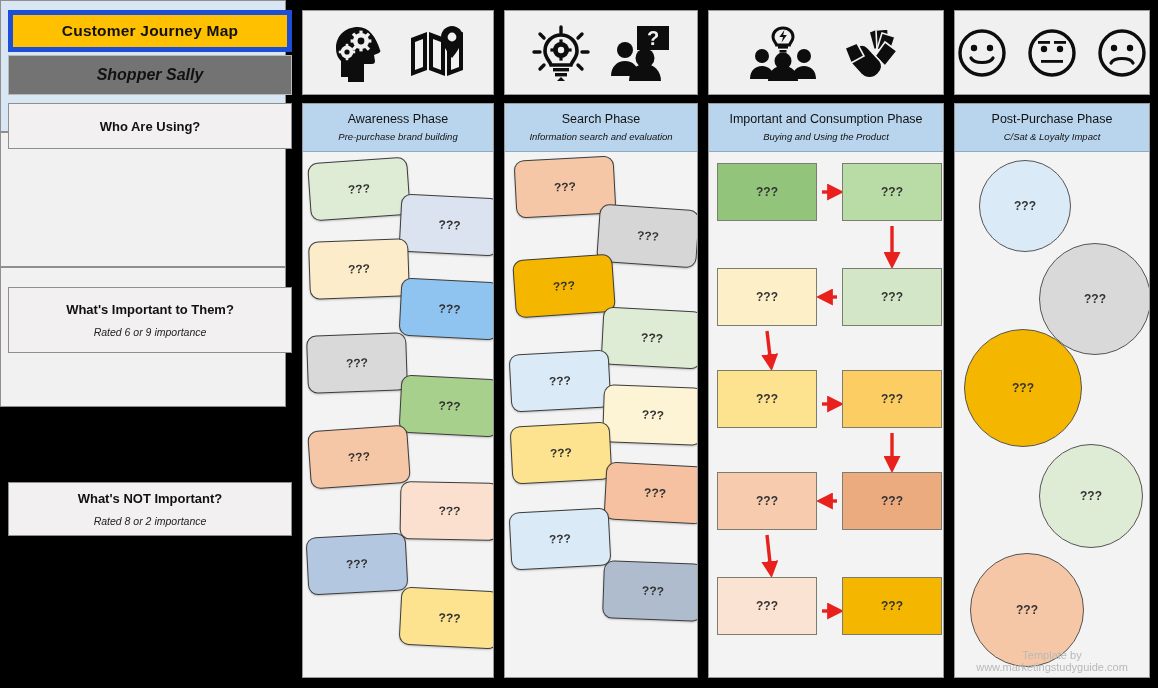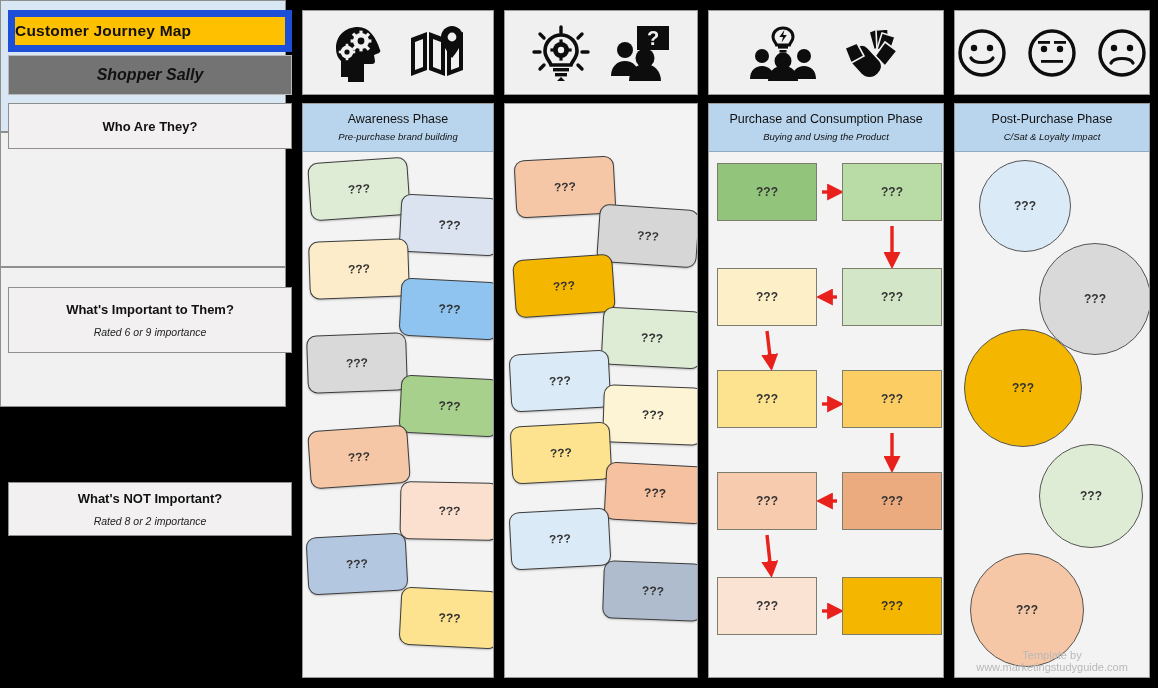--- a/index.html
+++ b/index.html
@@ -11,22 +11,22 @@
     position:relative;
   }
   .board{position:absolute;left:0;top:0;width:1158px;height:688px;background:#000;}
 
   
   .panel{position:absolute;background:#f2f2f2;border:1px solid #9a9a9a;box-sizing:border-box;}
 
   
   .lc-title{
     left:8px;top:10px;width:284px;height:42px;
-    background:#FFC000;border:7px solid #1d4ed8;
-    display:flex;align-items:center;justify-content:flex-start;
+    background:#FFC000;border:5px solid #1d4ed8;
+    display:flex;align-items:center;justify-content:center;
   }
   .lc-title span{font-size:15.5px;font-weight:bold;color:#111;letter-spacing:.2px;}
 
   .lc-persona{
     left:8px;top:55px;width:284px;height:40px;
     background:#737373;border:1px solid #b9b9b9;
     display:flex;align-items:center;justify-content:center;
   }
   .lc-persona span{font-size:16px;font-weight:bold;font-style:italic;color:#111;}
 
@@ -98,21 +98,21 @@
 
   <div class="panel lc-title">
     <span>Customer Journey Map</span>
   </div>
 
   <div class="panel lc-persona">
     <span>Shopper Sally</span>
   </div>
 
   <div class="panel lc-head" style="left:8px;top:103px;width:284px;height:46px;">
-    <div class="h1">Who Are They?</div>
+    <div class="h1">Who Are Using?</div>
   </div>
   <div class="lc-blue"></div>
 
   <div class="panel lc-head" style="left:8px;top:287px;width:284px;height:66px;">
     <div class="h1">What's Important to Them?</div>
     <div class="h2">Rated 6 or 9 importance</div>
   </div>
   <div class="lc-gray1"></div>
 
   <div class="panel lc-head" style="left:8px;top:482px;width:284px;height:54px;">
@@ -272,37 +272,41 @@
         <div class="note" style="left: 4px; top: 182px; width: 100px; height: 58px; background: rgb(217, 217, 217); transform: rotate(-2deg);">???</div>
         <div class="note" style="left: 97px; top: 225px; width: 99px; height: 58px; background: rgb(168, 208, 141); transform: rotate(3deg);">???</div>
         <div class="note" style="left: 6px; top: 276px; width: 100px; height: 58px; background: rgb(245, 199, 166); transform: rotate(-4deg);">???</div>
         <div class="note" style="left: 97px; top: 330px; width: 99px; height: 58px; background: rgb(251, 224, 207); transform: rotate(1deg);">???</div>
         <div class="note" style="left: 4px; top: 383px; width: 100px; height: 58px; background: rgb(180, 199, 224); transform: rotate(-3deg);">???</div>
         <div class="note" style="left: 97px; top: 437px; width: 99px; height: 58px; background: rgb(253, 227, 143); transform: rotate(3deg);">???</div>
       </div>
   </div>
 
   <div class="col" style="left:504px;top:103px;width:194px;height:575px;">
+    <div class="col-head">
+      <div class="t1">Search Phase</div>
+      <div class="t2">Information search and evaluation</div>
+    </div>
     <div class="colbody" id="body-search">
         <div class="note" style="left: 10px; top: 6px; width: 100px; height: 58px; background: rgb(245, 199, 166); transform: rotate(-3deg);">???</div>
         <div class="note" style="left: 93px; top: 55px; width: 100px; height: 58px; background: rgb(214, 214, 214); transform: rotate(4deg);">???</div>
         <div class="note" style="left: 9px; top: 105px; width: 100px; height: 58px; background: rgb(245, 182, 0); transform: rotate(-4deg);">???</div>
         <div class="note" style="left: 97px; top: 157px; width: 100px; height: 58px; background: rgb(223, 236, 213); transform: rotate(3deg);">???</div>
         <div class="note" style="left: 5px; top: 200px; width: 100px; height: 58px; background: rgb(219, 234, 247); transform: rotate(-3deg);">???</div>
         <div class="note" style="left: 98px; top: 234px; width: 100px; height: 58px; background: rgb(253, 243, 213); transform: rotate(2deg);">???</div>
         <div class="note" style="left: 6px; top: 272px; width: 100px; height: 58px; background: rgb(253, 227, 143); transform: rotate(-3deg);">???</div>
         <div class="note" style="left: 100px; top: 312px; width: 100px; height: 58px; background: rgb(245, 193, 160); transform: rotate(3deg);">???</div>
         <div class="note" style="left: 5px; top: 358px; width: 100px; height: 58px; background: rgb(219, 234, 247); transform: rotate(-3deg);">???</div>
         <div class="note" style="left: 98px; top: 410px; width: 100px; height: 58px; background: rgb(174, 188, 205); transform: rotate(2deg);">???</div>
       </div>
   </div>
 
   <div class="col" style="left:708px;top:103px;width:236px;height:575px;">
     <div class="col-head">
-      <div class="t1">Purchase and Consumption Phase</div>
+      <div class="t1">Important and Consumption Phase</div>
       <div class="t2">Buying and Using the Product</div>
     </div>
     <div class="colbody" id="body-purchase">
         <svg width="236" height="527" style="position: absolute; left: 0px; top: 0px;">
           <defs>
             <marker id="ah" markerWidth="5" markerHeight="5" refX="3.2" refY="2.5" orient="auto">
               <path d="M0,0 L5,2.5 L0,5 z" fill="#e8211d"></path>
             </marker>
           </defs>
           <line x1="113" y1="40" x2="129" y2="40" stroke="#e8211d" stroke-width="3.4" marker-end="url(#ah)"></line>

